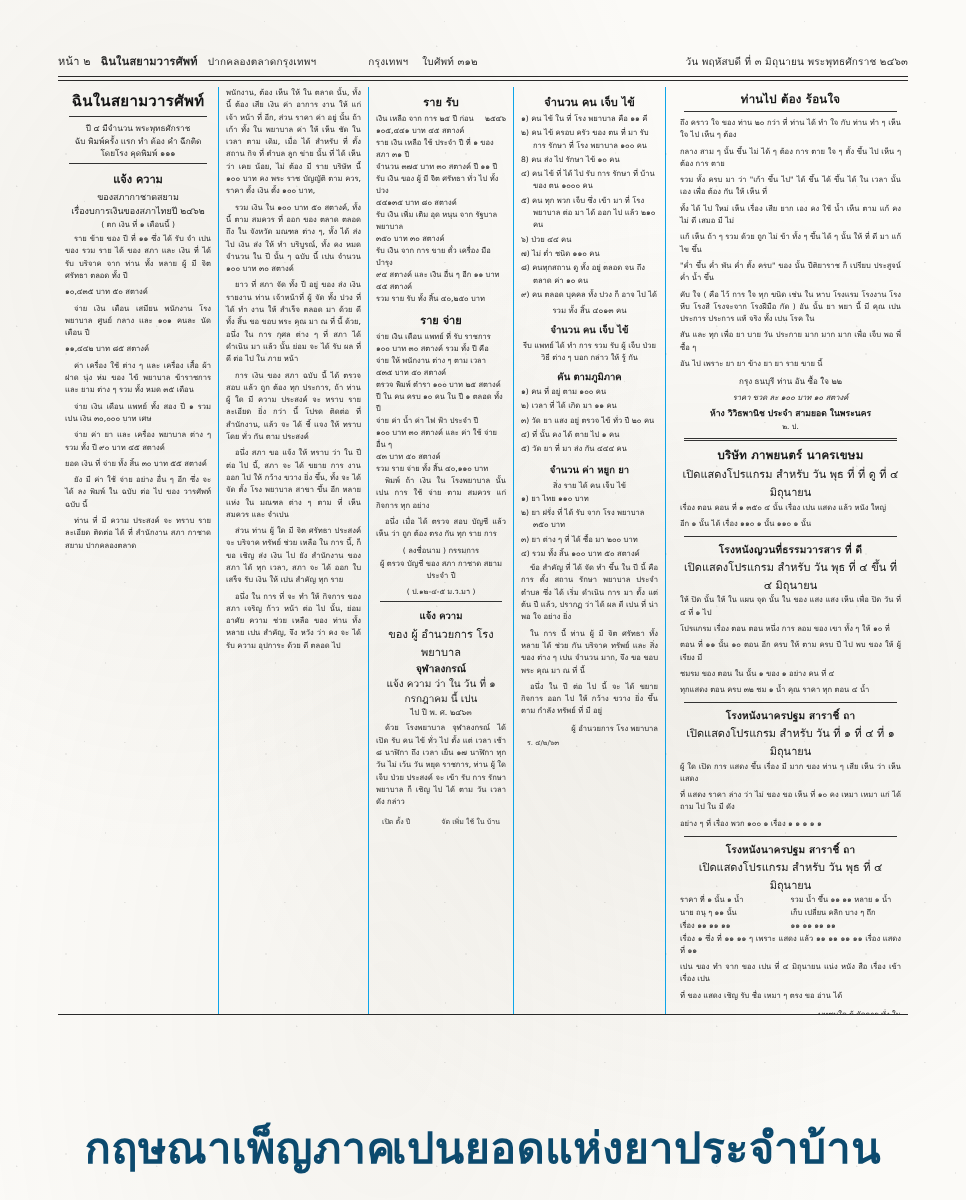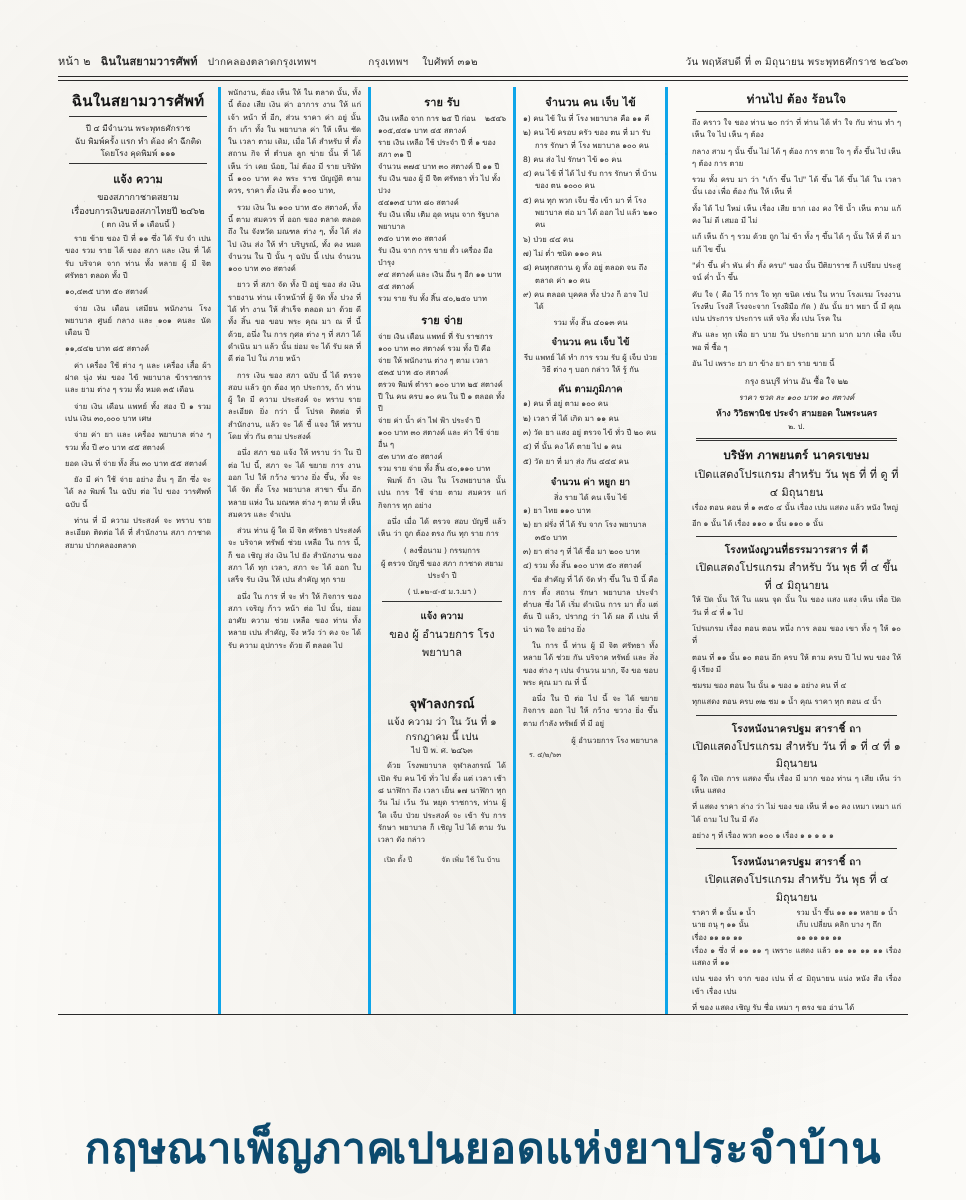--- a/index.html
+++ b/index.html
@@ -65,26 +65,26 @@
     border-bottom: 1px solid #2a2a2a;
     padding-top: 6px;
     box-sizing: border-box;
   }
   .col {
     position: relative;
     padding: 0 7px;
     box-sizing: border-box;
     overflow: hidden;
   }
-  .col + .col { border-left: 3px solid #0ea5e9; }
+  .col + .col { border-left: 1px solid #0ea5e9; }
   .c1 { width: 160px; }
   .c2 { width: 150px; }
   .c3 { width: 145px; }
   .c4 { width: 152px; }
-  .c5 { width: 243px; padding-left: 24px; }
+  .c5 { width: 243px; padding-left: 14px; }
 
   .headline {
     text-align: center;
     font-weight: bold;
     font-size: 15px;
     letter-spacing: .3px;
     margin: 2px 0 3px;
     color: #151515;
   }
   .hl-rule { border-bottom: 1px solid #333; margin: 3px 4px 5px; }
@@ -333,21 +333,21 @@
       </div>
 
       <p class="para">พิมพ์ ถ้า เงิน ใน โรงพยาบาล นั้น เปน การ ใช้ จ่าย ตาม สมควร แก่ กิจการ ทุก อย่าง</p>
       <p class="para">อนึ่ง เมื่อ ได้ ตรวจ สอบ บัญชี แล้ว เห็น ว่า ถูก ต้อง ตรง กัน ทุก ราย การ</p>
       <div class="sign center">( ลงชื่อนาม ) กรรมการ</div>
       <div class="sign center">ผู้ ตรวจ บัญชี ของ สภา กาชาด สยาม ประจำ ปี</div>
       <div class="centered" style="font-size:7.4px;margin:4px 0;">( ป.๑๒-๔-๕ ม.ว.มา )</div>
       <div class="hl-rule"></div>
       <div class="sect-title sm">แจ้ง ความ</div>
       <div class="centered" style="font-size:11px;">ของ ผู้ อำนวยการ โรงพยาบาล</div>
-      <div class="centered" style="font-size:13px;font-weight:bold;margin-top:32px;">จุฬาลงกรณ์</div>
+      <div class="centered" style="font-size:10px;font-weight:bold;">จุฬาลงกรณ์</div>
       <div class="centered" style="font-size:10px;">แจ้ง ความ ว่า ใน วัน ที่ ๑ กรกฎาคม นี้ เปน</div>
       <div class="centered" style="font-size:8px;margin-bottom:3px;">ไป ปี พ. ศ. ๒๔๖๓</div>
       <p class="para">ด้วย โรงพยาบาล จุฬาลงกรณ์ ได้ เปิด รับ คน ไข้ ทั่ว ไป ตั้ง แต่ เวลา เช้า ๘ นาฬิกา ถึง เวลา เย็น ๑๗ นาฬิกา ทุก วัน ไม่ เว้น วัน หยุด ราชการ, ท่าน ผู้ ใด เจ็บ ป่วย ประสงค์ จะ เข้า รับ การ รักษา พยาบาล ก็ เชิญ ไป ได้ ตาม วัน เวลา ดัง กล่าว</p>
       <div class="footline">
         <span>เปิด ตั้ง ปี</span>
         <span>จัด เพิ่ม ใช้ ใน บ้าน</span>
       </div>
     </div>
 
     <div class="col c4">

